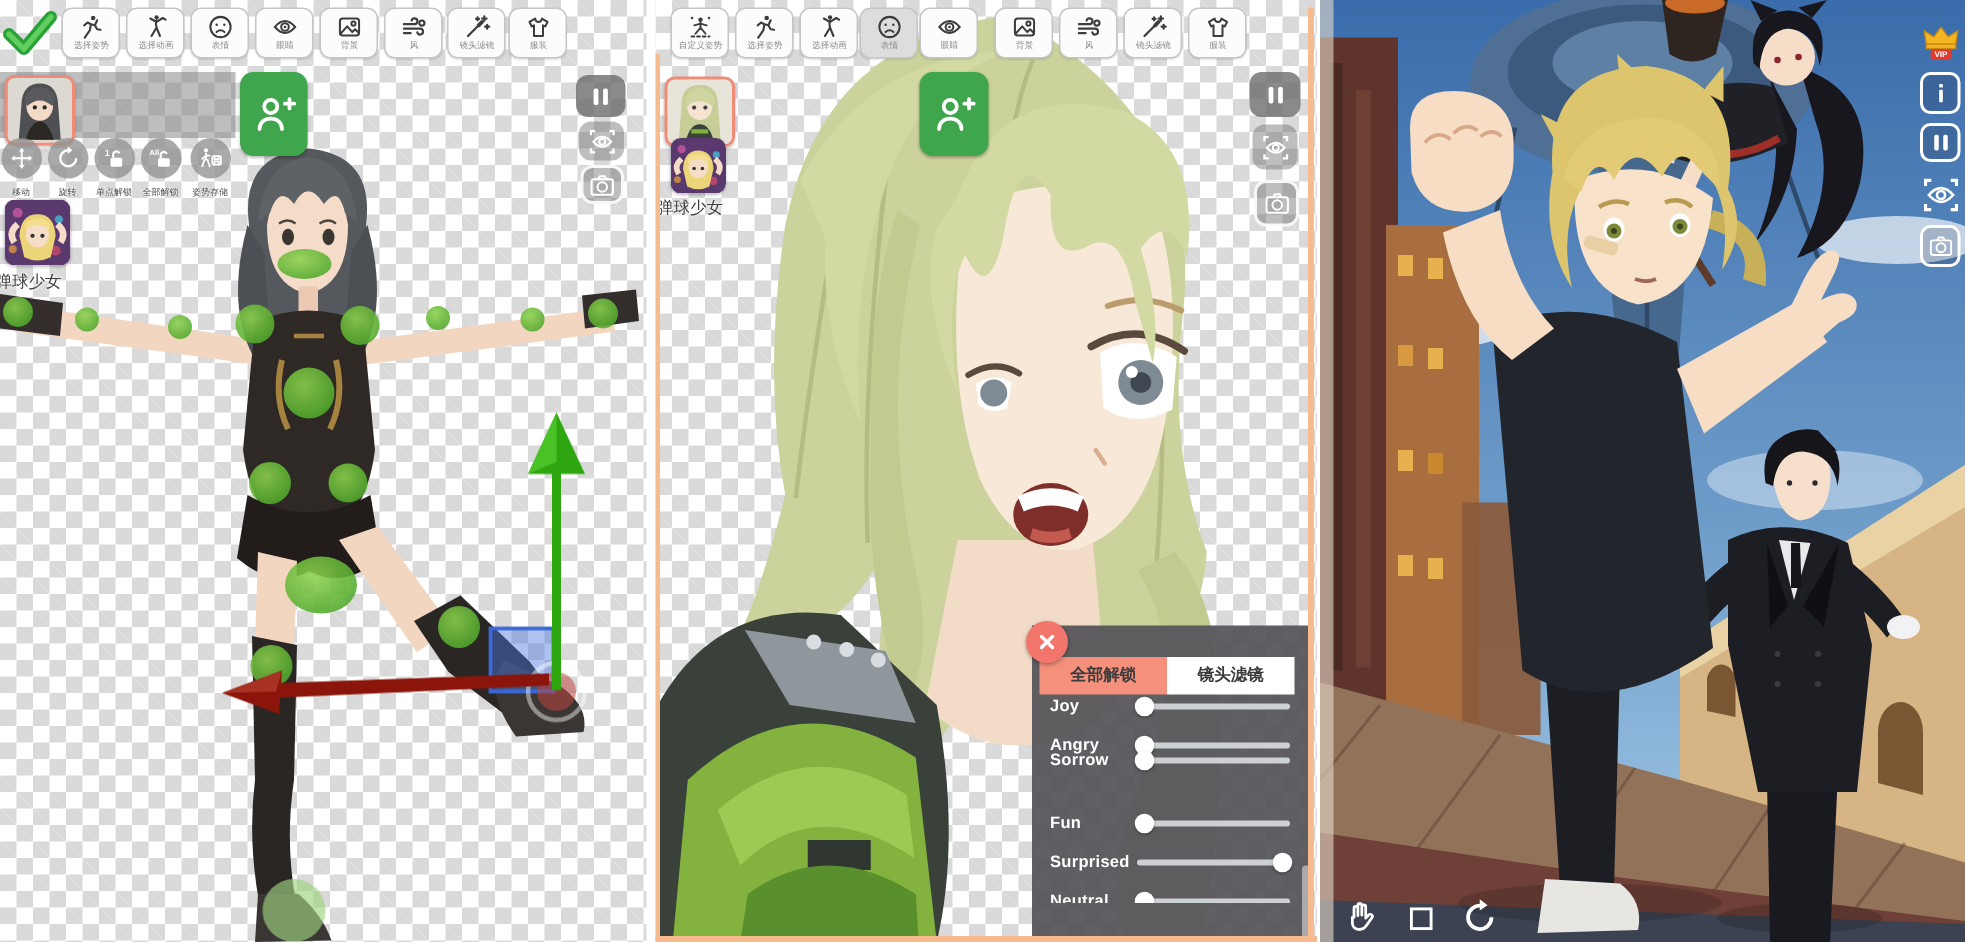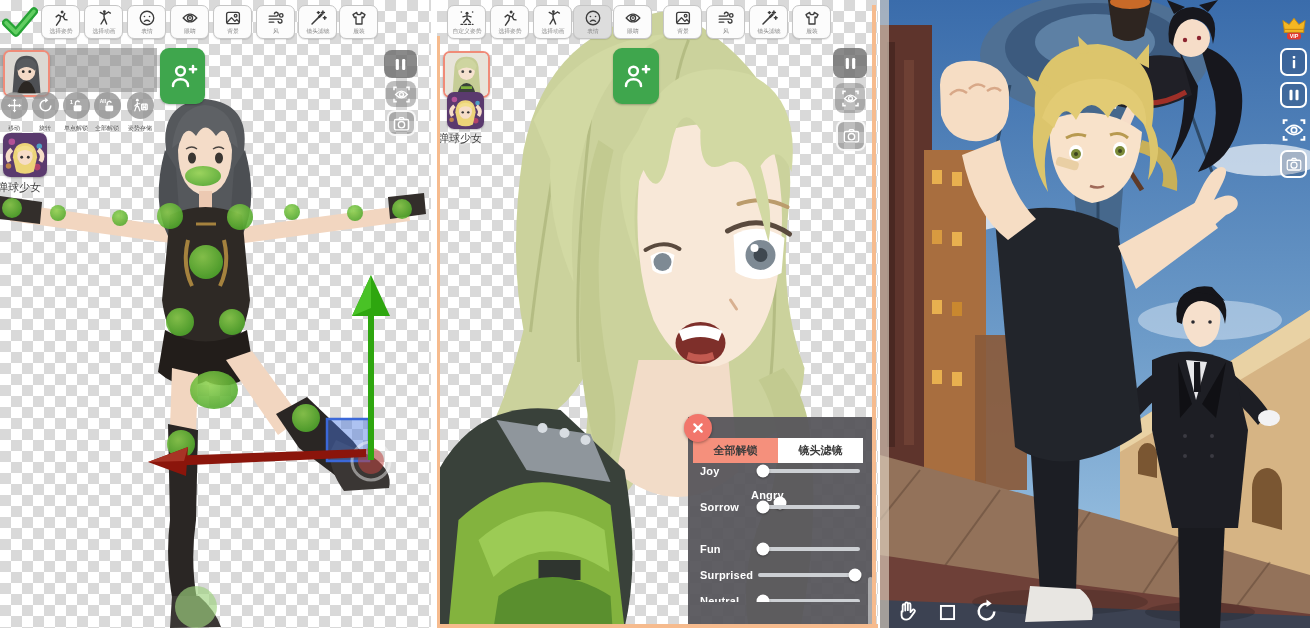--- a/index.html
+++ b/index.html
@@ -551,21 +551,21 @@
           <div class="exp-tab" style="background: rgb(245, 144, 124);">全部解锁</div>
           <div class="exp-tab" style="background: rgb(255, 255, 255);">镜头滤镜</div>
         </div>
       <div class="exp-body" id="exp-body">
           <div class="exp-row" style="top: 0px;">
             <div class="exp-label">Joy</div>
             <div class="exp-track">
               <div class="exp-knob" style="left: 5%;"></div>
             </div>
           </div>
-          <div class="exp-row" style="top: 26px; flex-direction: column;">
+          <div class="exp-row" style="top: 26px;">
             <div class="exp-label">Angry</div>
             <div class="exp-track">
               <div class="exp-knob" style="left: 5%;"></div>
             </div>
           </div>
           <div class="exp-row" style="top: 36px;">
             <div class="exp-label">Sorrow</div>
             <div class="exp-track">
               <div class="exp-knob" style="left: 5%;"></div>
             </div>

